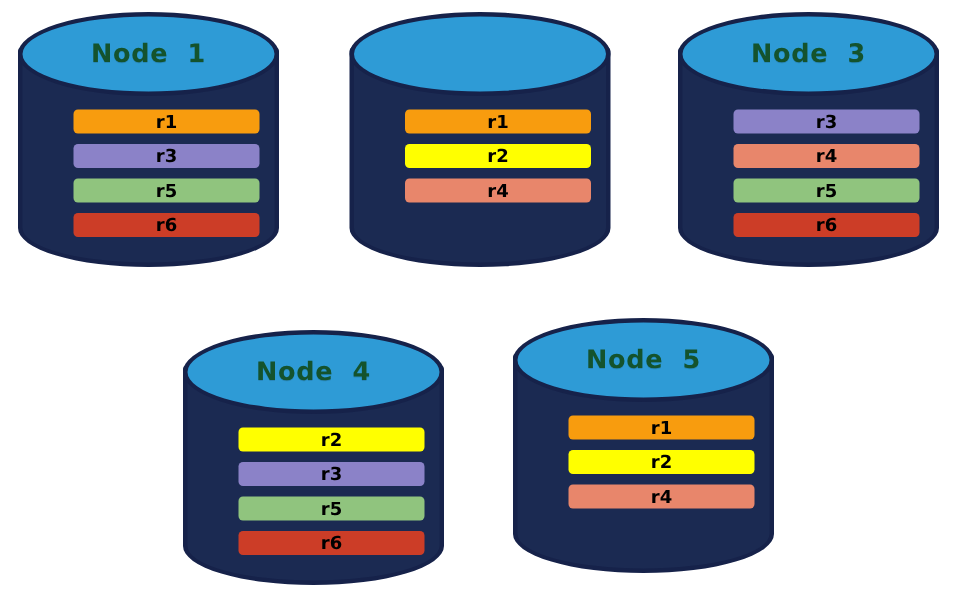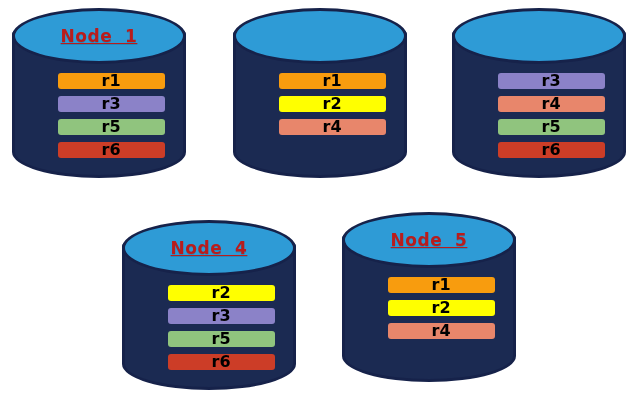--- a/index.html
+++ b/index.html
@@ -39,50 +39,49 @@
     border:3px solid #16224A;
     box-sizing:border-box;
     border-radius:50%;
     z-index:3;
   }
   .node-label{
     position:absolute;
     left:0;top:0;
     width:174px;height:56px;
     display:flex;align-items:center;justify-content:center;
-    color:#b91c1c;
+    color:#14532d;
     font-size:17px;
     font-weight:bold;
     letter-spacing:0.5px;
     z-index:4;
     white-space:pre;
     text-shadow:0 1px 0 rgba(0,0,0,.12);
-    text-decoration:underline;
   }
 
   .replicas{
     position:absolute;
     left:0;top:56px;
     width:174px;
     z-index:5;
     display:flex;
     flex-direction:column;
     align-items:center;
     gap:7px;
     padding-top:9px;
     box-sizing:border-box;
   }
   .replica{
-    width:107px;
+    width:124px;
     height:16px;
     border-radius:3px;
     display:flex;
     align-items:center;
     justify-content:center;
-    font-size:16px;
+    font-size:12px;
     font-weight:bold;
     color:#000000;
     line-height:1;
     box-sizing:border-box;
     margin-left:24px;
   }
 </style>
 </head>
 <body>
 
@@ -103,20 +102,21 @@
       <div class="cyl-top"></div>
       <div class="replicas">
         <div class="replica" style="background: rgb(248, 156, 14);">r1</div>
         <div class="replica" style="background: rgb(255, 255, 0);">r2</div>
         <div class="replica" style="background: rgb(232, 134, 107);">r4</div>
       </div>
     </div>
     <div class="node" style="left: 452px; top: 8px;">
       <div class="cyl-body"></div>
       <div class="cyl-top"></div>
+      <div class="node-label">Node  3</div>
       <div class="replicas">
         <div class="replica" style="background: rgb(139, 130, 200);">r3</div>
         <div class="replica" style="background: rgb(232, 134, 107);">r4</div>
         <div class="replica" style="background: rgb(144, 196, 126);">r5</div>
         <div class="replica" style="background: rgb(204, 61, 39);">r6</div>
       </div>
     </div>
     <div class="node" style="left: 122px; top: 220px;">
       <div class="cyl-body"></div>
       <div class="cyl-top"></div>

